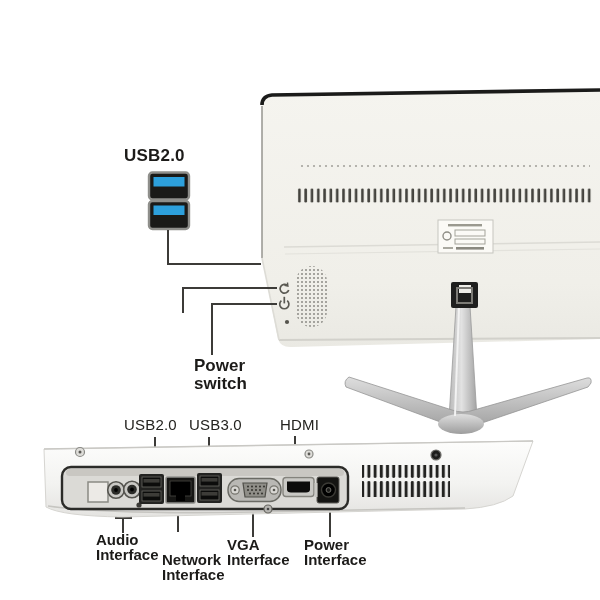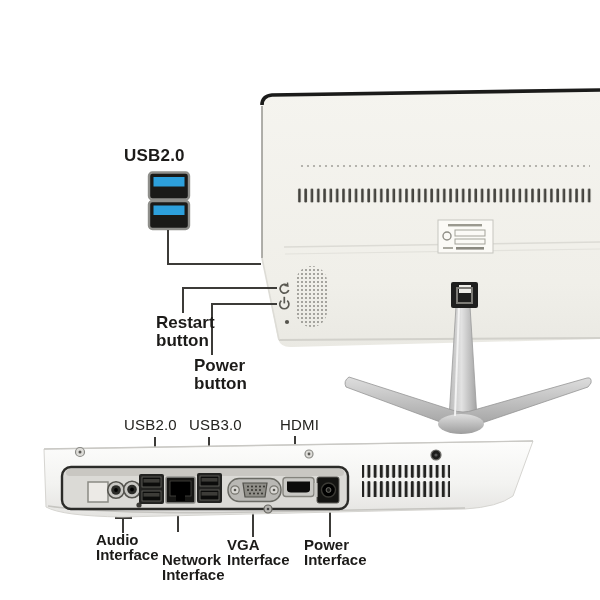--- a/index.html
+++ b/index.html
@@ -226,28 +226,24 @@
         <circle cx="328.5" cy="490" r="7" fill="#000" stroke="#3c3b36" stroke-width="1.4"></circle>
         <circle cx="328.5" cy="490" r="2.4" fill="#1d1d1b" stroke="#6f6e68" stroke-width="1"></circle>
       </g>
 
       <rect x="362" y="465" width="88" height="32" fill="url(#bSlats)"></rect>
     </g>
   </svg>
 
   <div class="lbl lbl-top-usb">USB2.0</div>
 
-  <div class="lbl lbl-restart">
-    <div>Restart</div>
-    <div>button</div>
-  </div>
 
   <div class="lbl lbl-power">
     <div>Power</div>
-    <div>button</div>
+    <div>switch</div>
   </div>
 
   <div class="lbl lbl-portrow lbl-usb2b">USB2.0</div>
   <div class="lbl lbl-portrow lbl-usb3b">USB3.0</div>
   <div class="lbl lbl-portrow lbl-hdmi">HDMI</div>
 
   <div class="lbl lbl-iface lbl-audio">
     <div>Audio</div>
     <div>Interface</div>
   </div>

